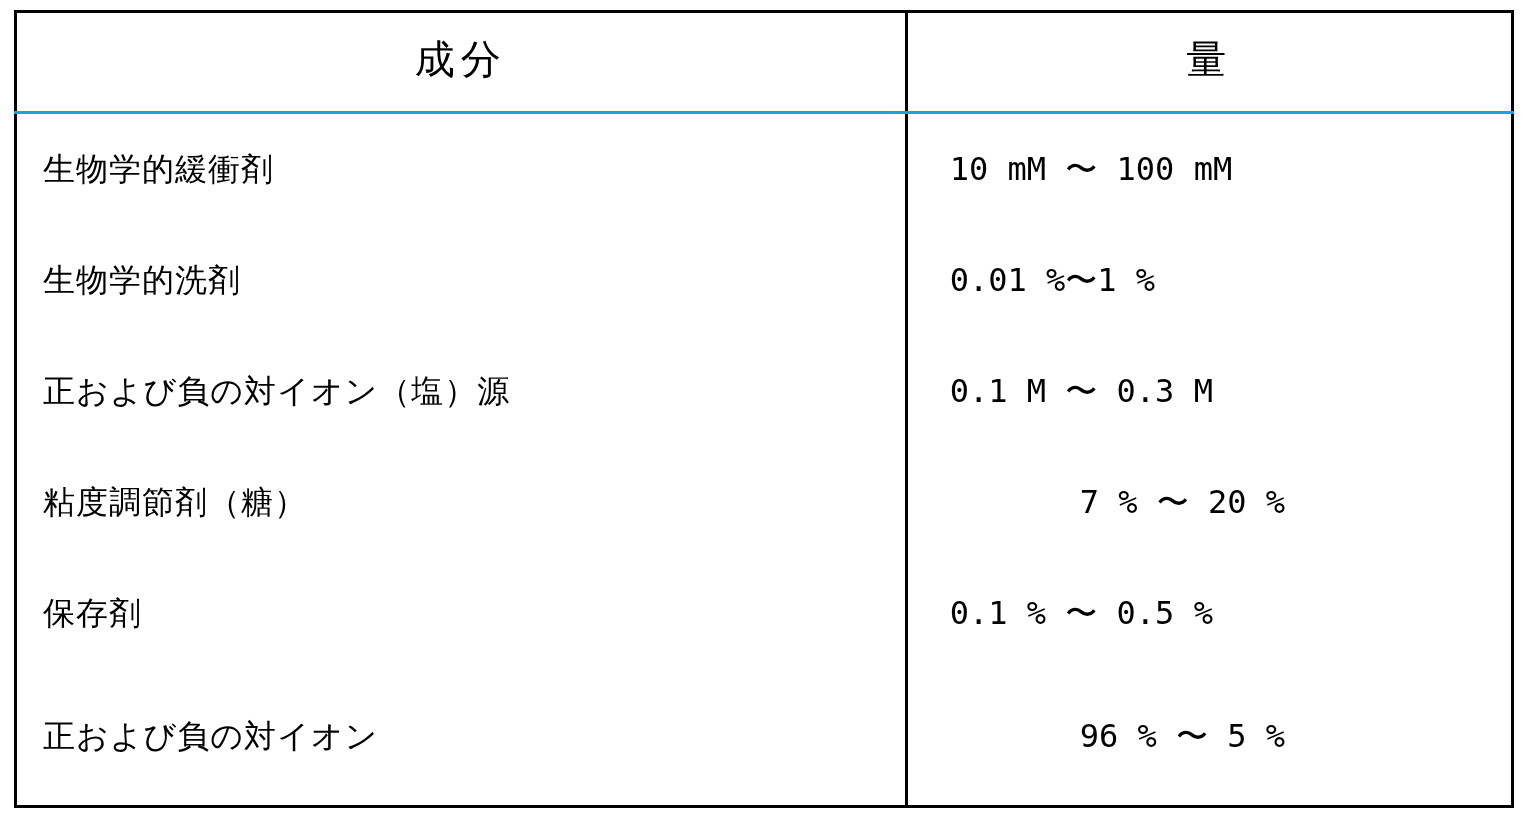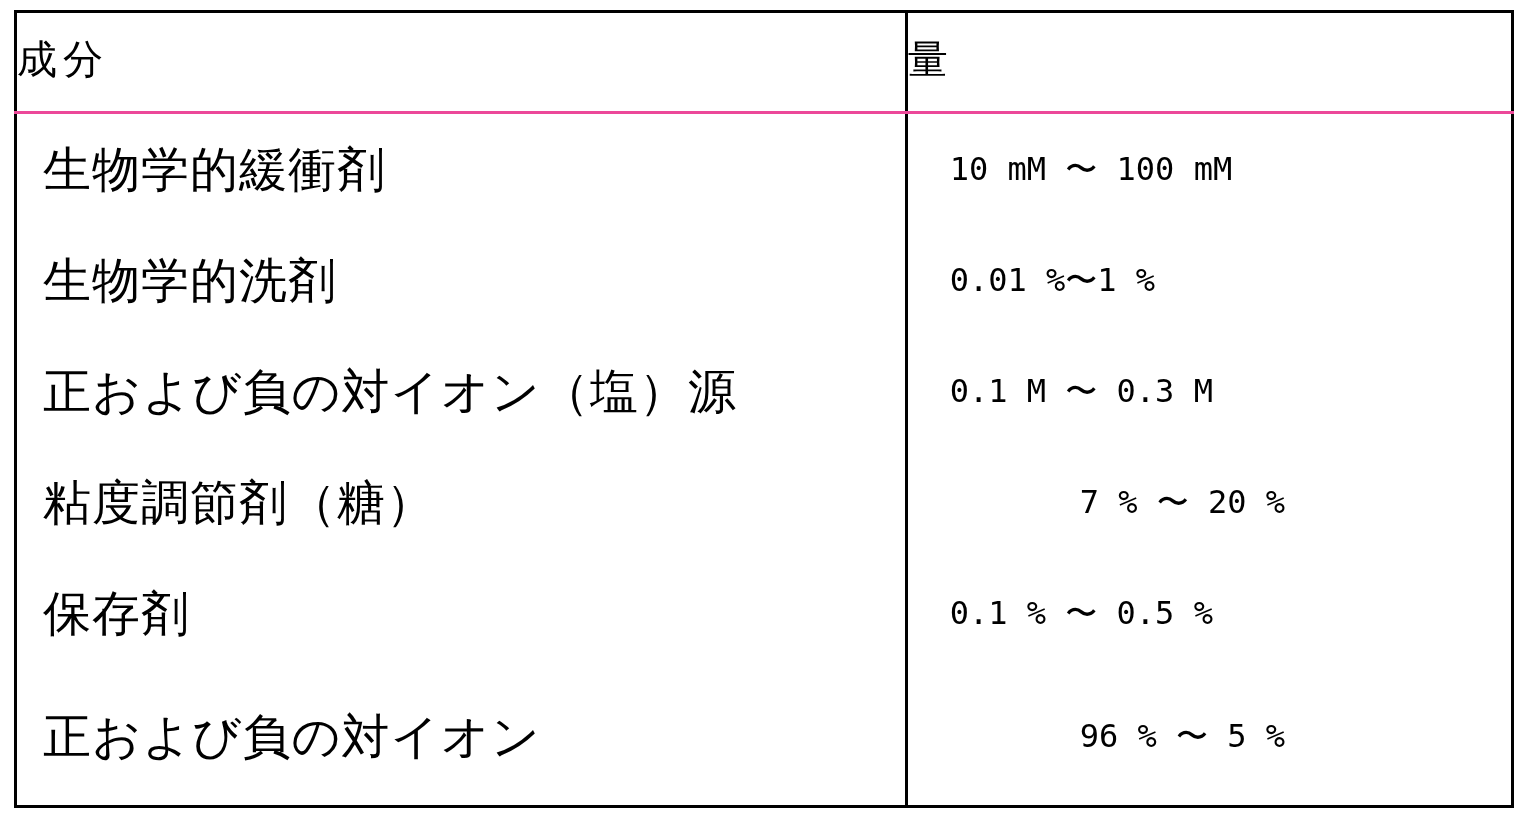--- a/index.html
+++ b/index.html
@@ -40,32 +40,32 @@
   }
 
   
   .ingredient-table th.col-a,
   .ingredient-table td.col-a {
     border-right: 3px solid #000;
   }
 
   
   .ingredient-table thead th {
-    border-bottom: 3px solid #ec4899;
-    text-align: left;
+    border-bottom: 3px solid #0ea5e9;
+    text-align: center;
     font-weight: normal;
     font-size: 40px;
     letter-spacing: 6px;
     height: 92px;
     padding: 0 0 6px 0;
   }
 
   .ingredient-table tbody td {
     height: 88px;
-    font-size: 48px;
+    font-size: 32px;
     font-weight: normal;
     line-height: 1.1;
   }
   .ingredient-table tbody td.col-a {
     text-align: left;
     padding-left: 26px;
     letter-spacing: 1px;
   }
   .ingredient-table tbody td.col-b {
     text-align: left;

